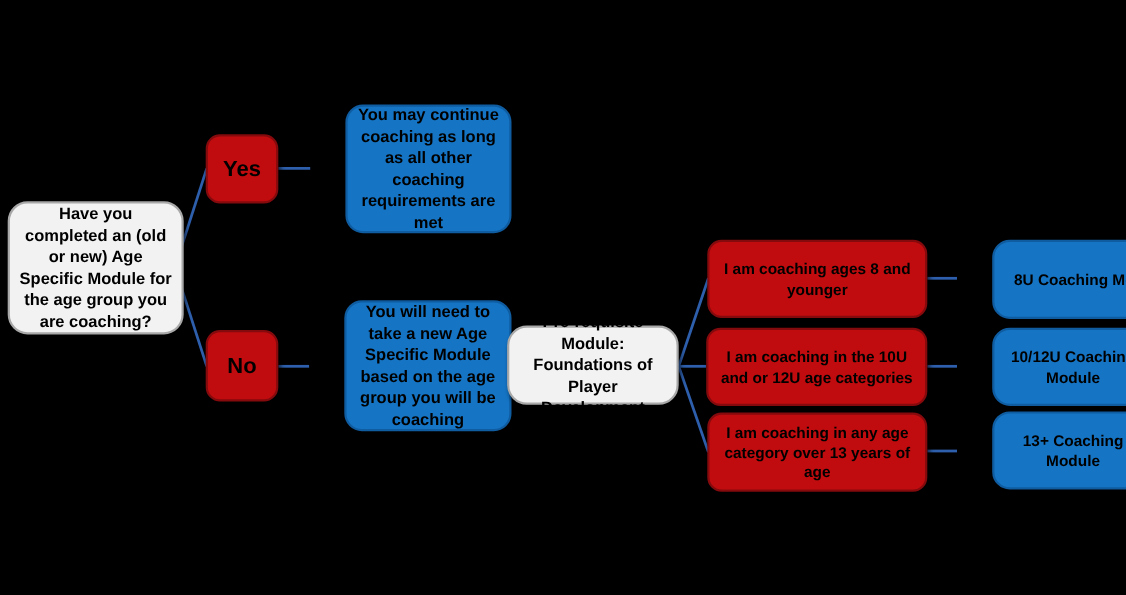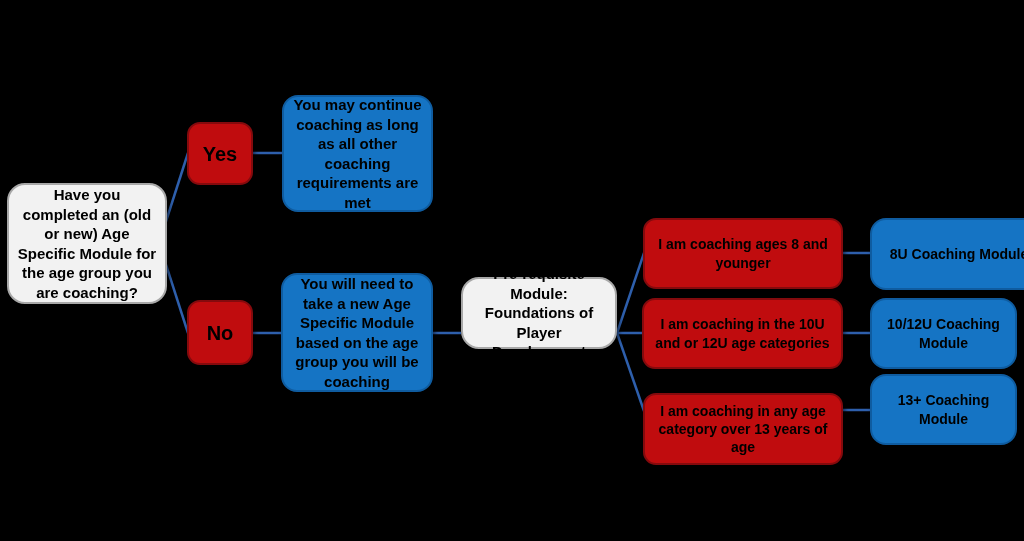--- a/index.html
+++ b/index.html
@@ -40,20 +40,21 @@
   }
   .node.red {
     background: #C00C0E;
     border: 2px solid #850A0D;
     border-radius: 13px;
   }
   .node.blue {
     background: #1574C4;
     border: 2px solid #0F5CA0;
     border-radius: 16px;
+    margin-left: 32px;
   }
   .fs15 { font-size: 15px; }
   .fs14 { font-size: 14px; }
   .fs16 { font-size: 20px; }
 </style>
 </head>
 <body>
 
 <div id="canvas">
 
@@ -76,27 +77,27 @@
   <div class="node white fs15" style="left:7px; top:183px; width:160px; height:121px;">Have you completed an (old or new) Age Specific Module for the age group you are coaching?</div>
 
   <div class="node red fs16" style="left:187px; top:122px; width:66px; height:63px;">Yes</div>
 
   <div class="node red fs16" style="left:187px; top:300px; width:66px; height:65px;">No</div>
 
   <div class="node blue fs15" style="left:282px; top:95px; width:151px; height:117px;">You may continue coaching as long as all other coaching requirements are met</div>
 
   <div class="node blue fs15" style="left:281px; top:273px; width:152px; height:119px;">You will need to take a new Age Specific Module based on the age group you will be coaching</div>
 
-  <div class="node white fs15" style="left:461px; top:277px; width:156px; height:72px;">Pre-requisite Module: Foundations of Player Development</div>
+  <div class="node white fs15" style="left:461px; top:296px; width:156px; height:72px;">Pre-requisite Module: Foundations of Player Development</div>
 
   <div class="node red fs14" style="left:643px; top:218px; width:200px; height:71px;">I am coaching ages 8 and younger</div>
 
   <div class="node red fs14" style="left:642px; top:298px; width:201px; height:71px;">I am coaching in the 10U and or 12U age categories</div>
 
-  <div class="node red fs14" style="left:643px; top:393px; width:200px; height:72px;">I am coaching in any age category over 13 years of age</div>
+  <div class="node red fs14" style="left:643px; top:375px; width:200px; height:72px;">I am coaching in any age category over 13 years of age</div>
 
   <div class="node blue fs14" style="left:870px; top:218px; width:178px; height:72px;">8U Coaching Module</div>
 
   <div class="node blue fs14" style="left:870px; top:298px; width:147px; height:71px;">10/12U Coaching Module</div>
 
   <div class="node blue fs14" style="left:870px; top:374px; width:147px; height:71px;">13+ Coaching Module</div>
 
 </div>
 
 </body></html>

